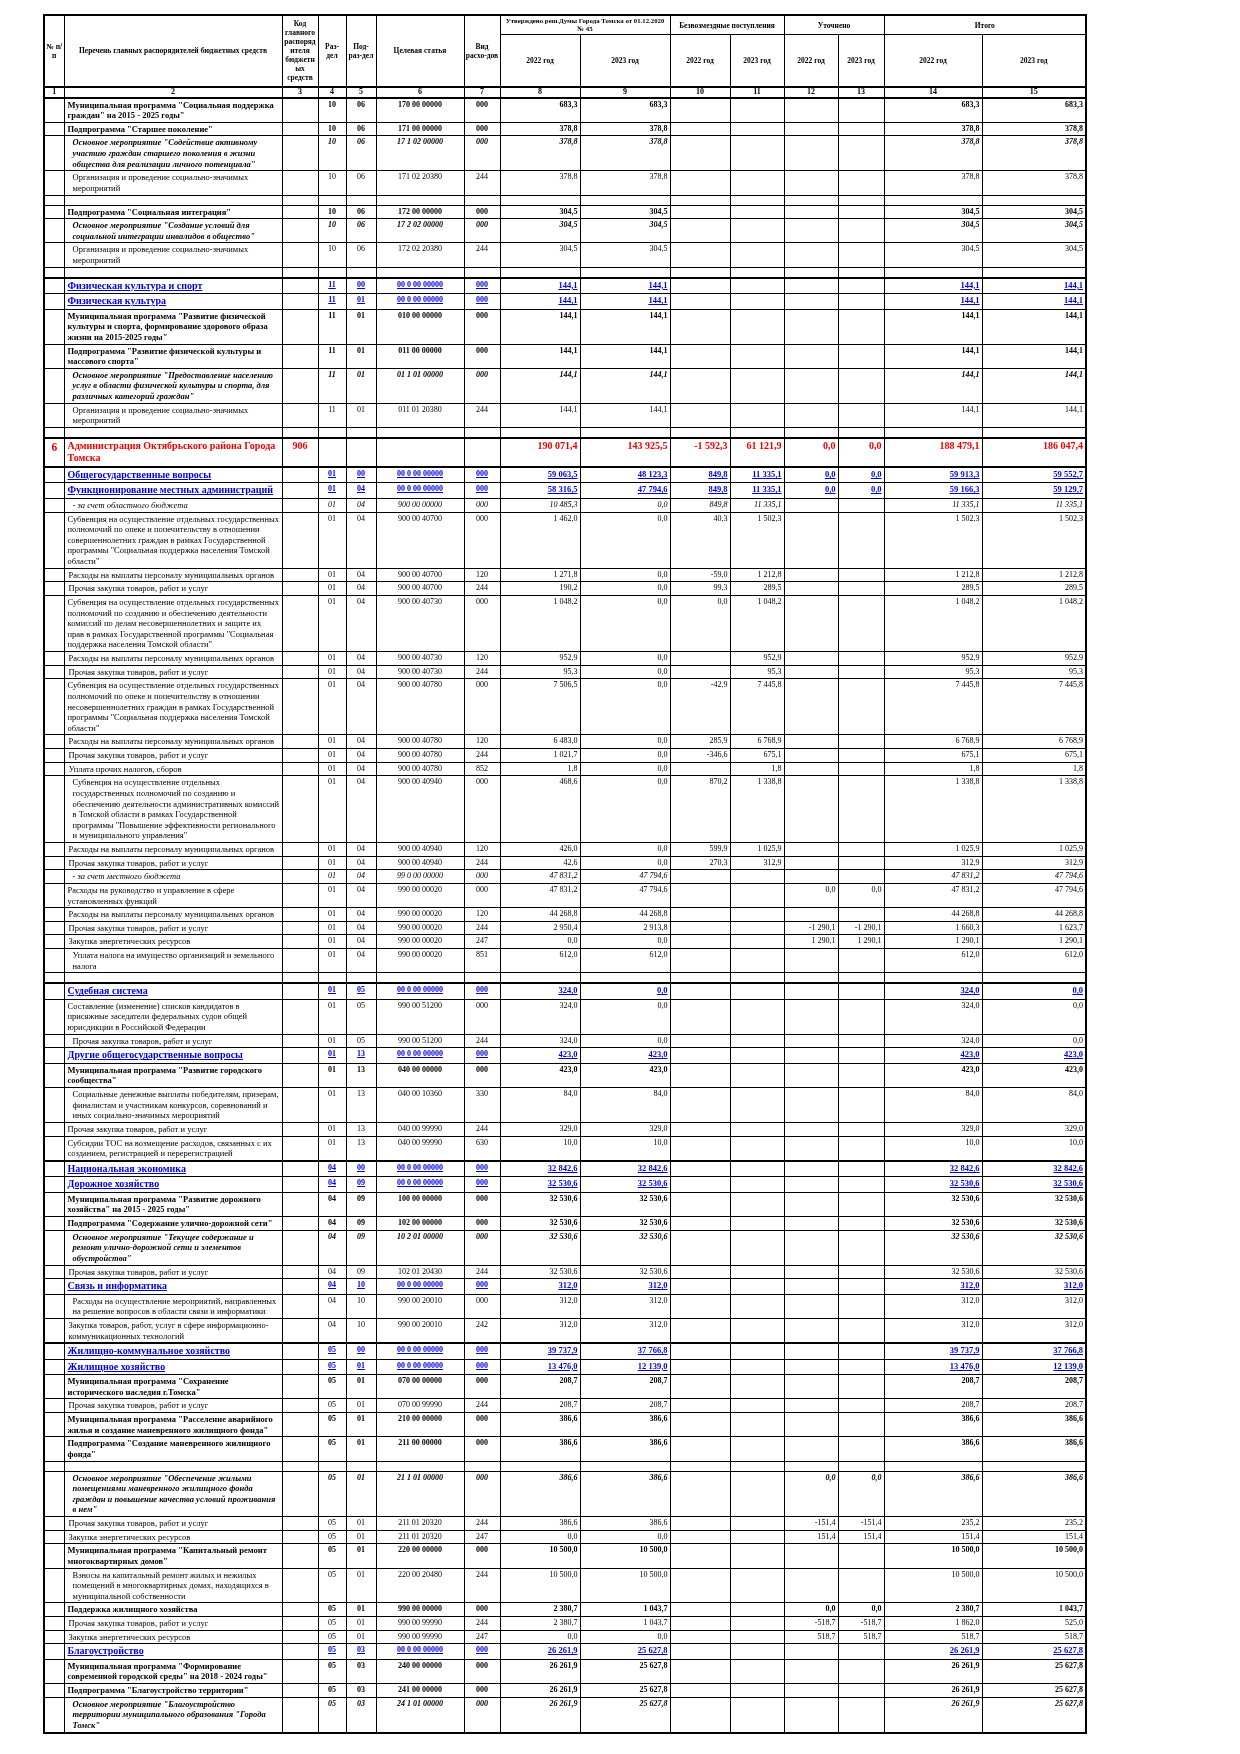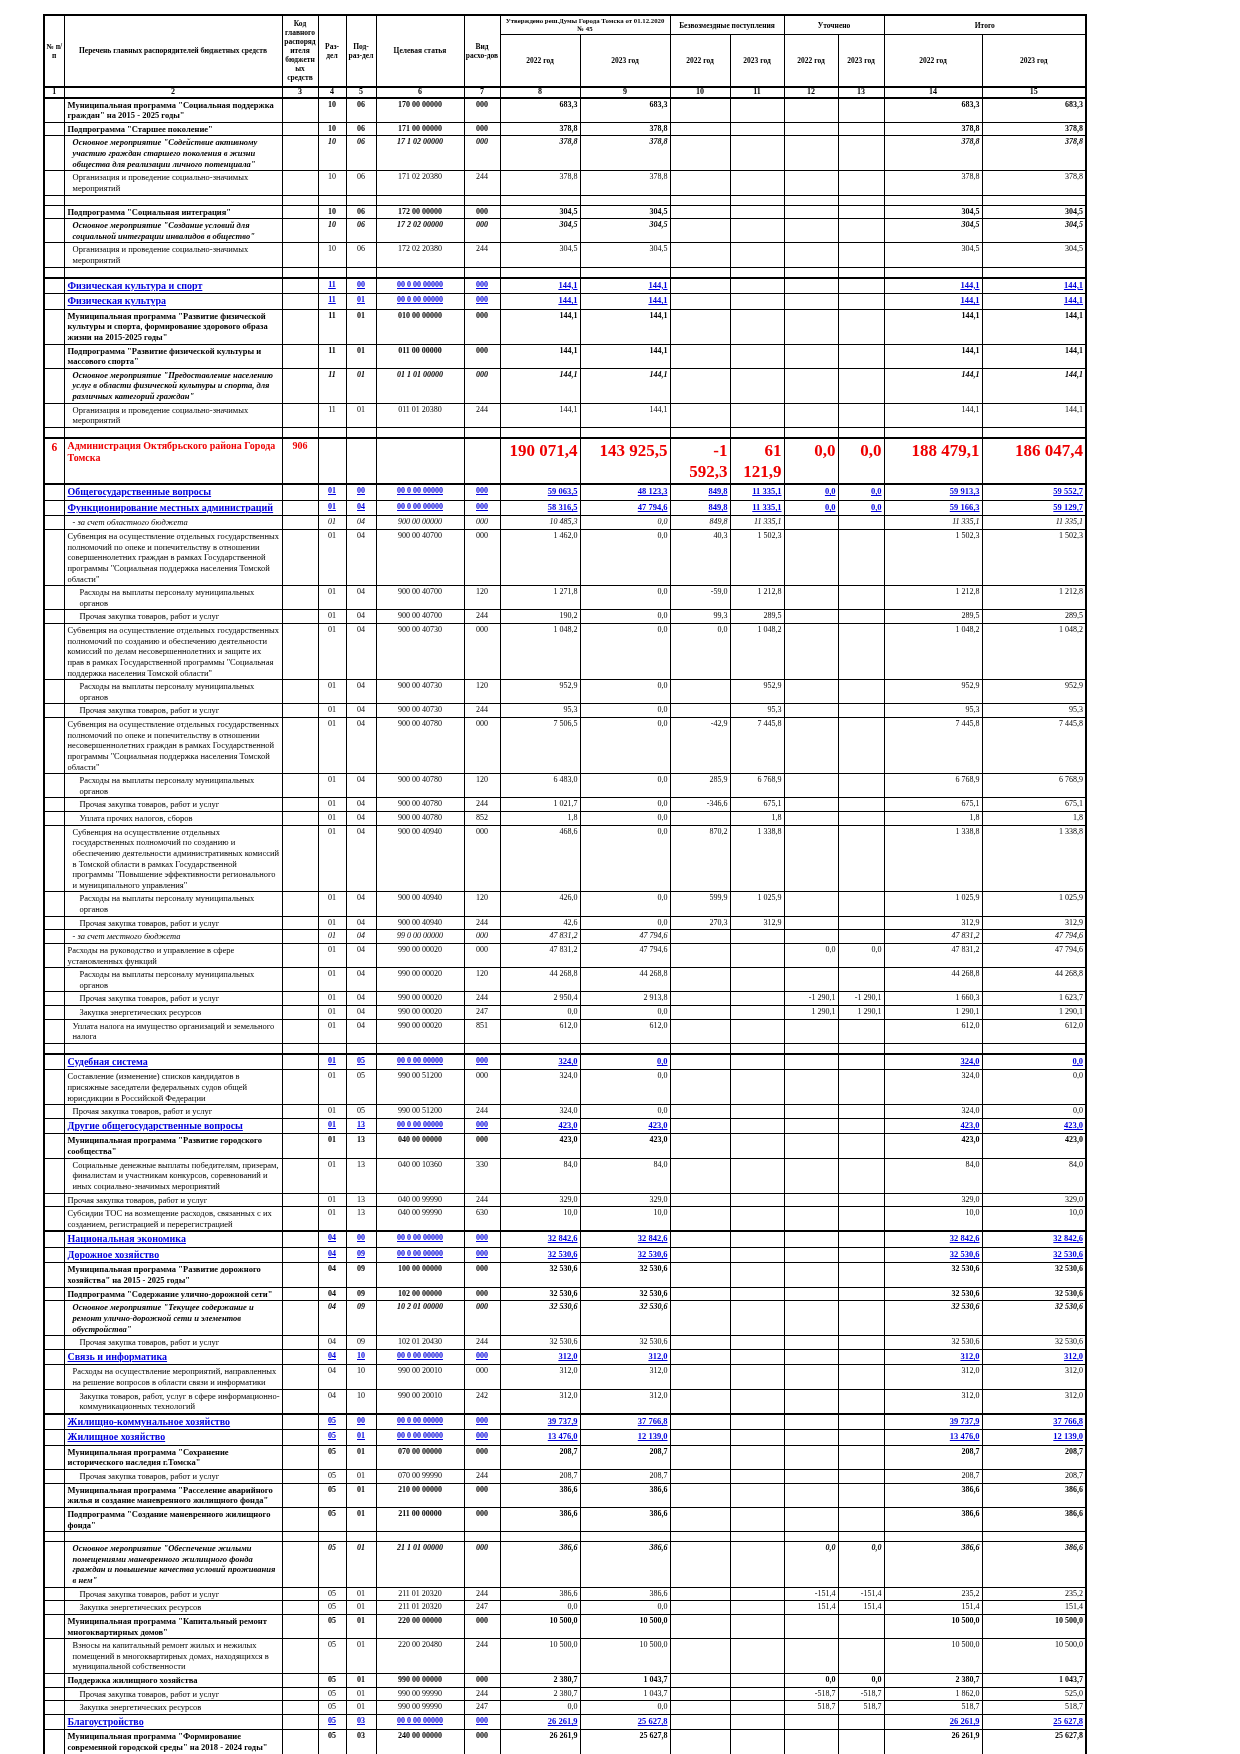--- a/index.html
+++ b/index.html
@@ -10,30 +10,30 @@
   th{font-weight:bold;text-align:center;vertical-align:middle;font-size:7.5px;line-height:1.2;padding:1px;}
   th.small{font-size:6.8px;}
   td{font-size:8.5px;line-height:1.25;padding:1px 2px;}
   thead tr.nums th{border-top:2px solid #000;border-bottom:2px solid #000;font-size:8px;padding:0;line-height:1.1;}
   .c-num{text-align:center;}
   .c-name{text-align:left;}
   .c-code{text-align:center;font-size:8px;}
   .c-val{text-align:right;font-size:8px;}
   .ind0{padding-left:3px;}
   .ind1{padding-left:8px;}
-  .ind2{padding-left:15px;}
+  .ind2{padding-left:4px;}
   tr.sp td{height:9px;padding:0;}
   tr.b td{font-weight:bold;}
   tr.bi td{font-weight:bold;font-style:italic;}
   tr.i td{font-style:italic;margin-left:28px;}
   tr.blue td{color:#0000dd;font-weight:bold;text-decoration:underline;}
   tr.blue td.c-name{font-size:10px;}
   tr.blue td.c-val{font-size:8.5px;}
   tr.red td{color:#ee0000;font-weight:bold;font-size:10px;line-height:1.25;}
-  tr.red td.c-val{font-size:17px;}
+  tr.red td.c-val{font-size:10px;}
   tr.red td.c-num{font-size:11.5px;}
   tr.tb td{border-top:2px solid #000;}
   tr.bb td{border-bottom:2px solid #000;}
 </style>
 </head>
 <body>
 
 <div class="page">
   <table>
     <colgroup>

